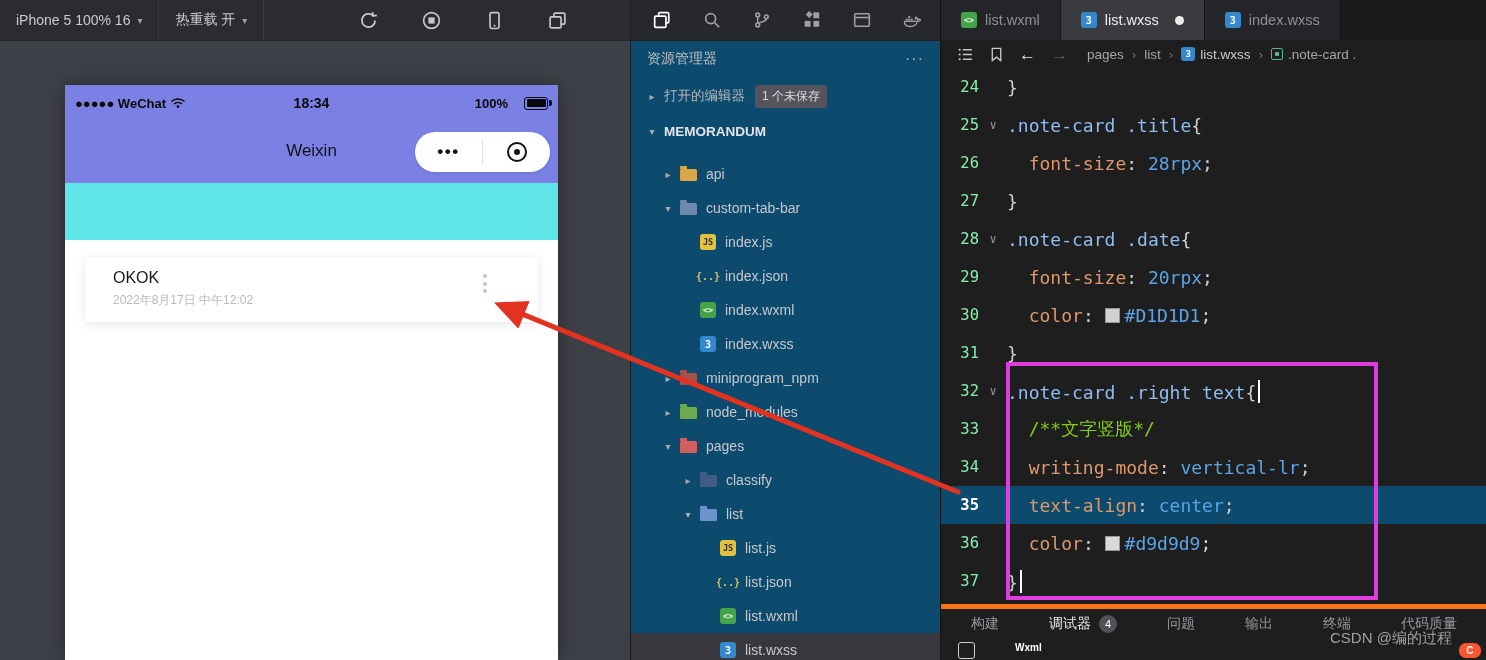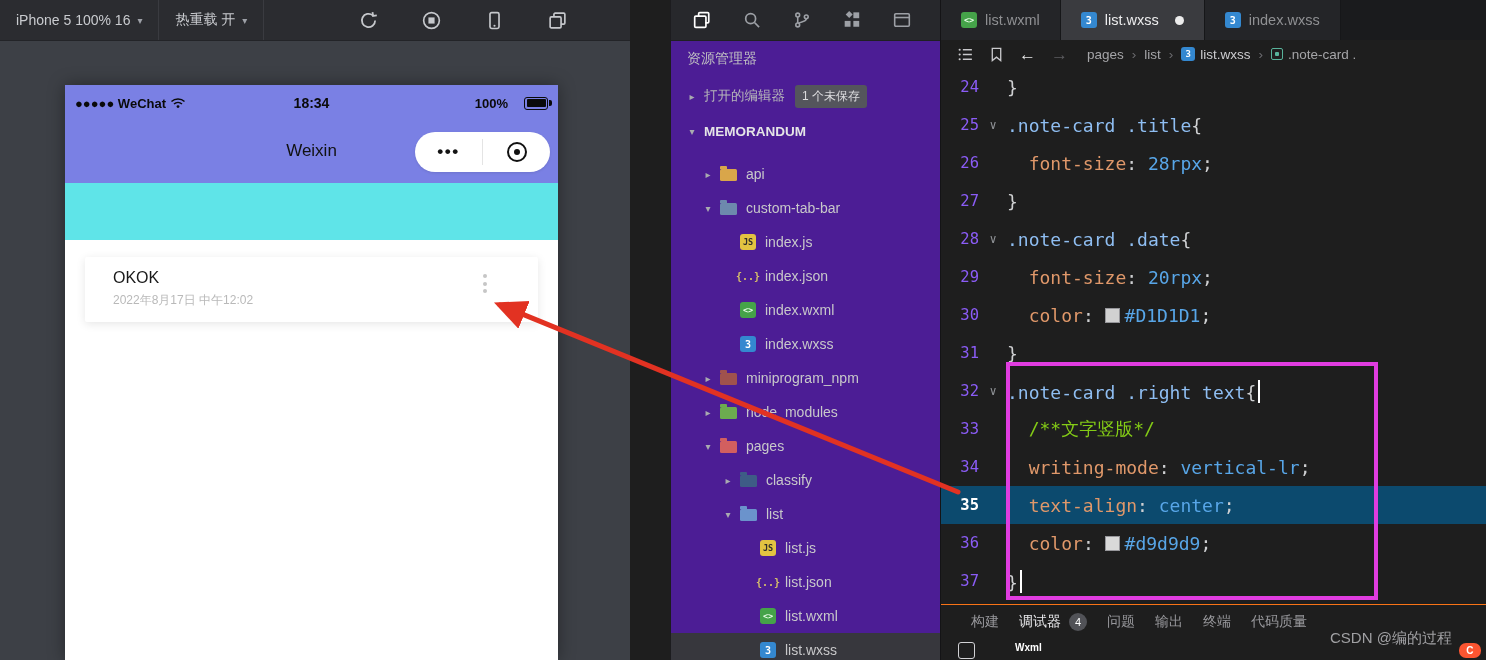--- a/index.html
+++ b/index.html
@@ -34,21 +34,21 @@
   .target{width:16px;height:16px;border:2.2px solid #111;border-radius:50%;position:relative;display:block;}
   .target::after{content:"";position:absolute;inset:0;margin:auto;width:6px;height:6px;border-radius:50%;background:#111;}
   .banner{height:57px;background:var(--phone-banner,#5fe4e8);}
   .note-card{position:absolute;left:20px;top:172px;width:453px;height:65px;background:#fff;border-radius:2px;box-shadow:0 2px 10px rgba(0,0,0,.10);padding:12px 0 0 28px;box-sizing:border-box;cursor:pointer;}
   .nc-title{font-size:16px;color:#1a1a1a;}
   .nc-date{font-size:12px;color:#b9b9b9;margin-top:5px;}
   .nc-dots{position:absolute;right:47px;top:13px;display:flex;flex-direction:column;gap:3.5px;padding:4px;cursor:pointer;}
   .nc-dots i{width:4px;height:4px;border-radius:50%;background:#c6c6c6;display:block;}
 
   
-  #explorer{position:absolute;left:630px;top:0;width:310px;height:660px;background:#4c1d95;border-left:1px solid #1c1c1f;box-sizing:border-box;margin-left:40px;}
+  #explorer{position:absolute;left:630px;top:0;width:310px;height:660px;background:#0c4a6e;border-left:1px solid #1c1c1f;box-sizing:border-box;}
   #activity-bar{height:40px;background:#27282c;display:flex;align-items:center;padding-left:22px;gap:32px;color:#9da0a6;border-bottom:1px solid #1f2023;}
   #activity-bar .abicon{cursor:pointer;}
   #activity-bar .abicon.active{color:#ffffff;}
   #exp-header{height:36px;display:flex;align-items:center;padding:0 16px;color:#c0c0c2;font-size:14px;}
   #exp-header .more{margin-left:auto;color:#b5b5b8;font-size:16px;letter-spacing:1px;cursor:pointer;}
   #open-editors{height:38px;display:flex;align-items:center;padding-left:14px;color:#b6b6b9;font-size:13.5px;cursor:pointer;}
   .badge{background:#54555c;color:#dcdcde;font-size:12px;padding:3px 7px;border-radius:3px;margin-left:10px;}
   #project-row{height:32px;display:flex;align-items:center;padding-left:14px;color:#e4e4e6;font-size:13.5px;font-weight:700;cursor:pointer;}
   .chev{color:#a9abb0;font-size:10px;width:14px;display:inline-block;text-align:center;flex:none;margin-right:5px;}
   #open-editors .chev::before{content:"▸";}
@@ -80,32 +80,32 @@
   .crumbs{display:flex;align-items:center;gap:8px;white-space:nowrap;overflow:hidden;margin-left:4px;}
   .crumb{display:inline-flex;align-items:center;gap:5px;cursor:pointer;}
   .crumb.bright{color:#cdcdd0;}
   .crumb-sep{color:#6b6b6f;}
   .fi-sm{width:14px;height:14px;font-size:9px;margin-right:0;}
   .symbol-icon{width:12px;height:12px;border:1.6px solid #58b39b;border-radius:2px;position:relative;display:inline-block;box-sizing:border-box;}
   .symbol-icon::after{content:"";position:absolute;inset:0;margin:auto;width:4px;height:4px;background:#58b39b;border-radius:1px;}
   #code{position:absolute;left:0;top:68px;width:546px;font-family:"DejaVu Sans Mono","Liberation Mono",monospace;font-size:18px;}
   .code-line{height:38px;display:flex;align-items:center;}
   .code-line.current{background:#0c4a6e;}
-  .ln{width:38px;text-align:right;color:#8b5cf6;font-size:15.5px;flex:none;}
+  .ln{width:38px;text-align:right;color:#86efac;font-size:15.5px;flex:none;}
   .current .ln{color:#ffffff;font-weight:700;}
   .fold{width:28px;text-align:center;color:#8f9296;font-size:12px;flex:none;}
   .code-text{white-space:pre;color:#d4d4d4;}
   .tok.sel{color:#8fbef2;}
   .tok.prop{color:#e0986a;}
   .tok.val{color:#58a6e8;}
   .tok.pn{color:#cfd0d2;}
   .tok.cmt{color:#84cc16;}
   .swatch{display:inline-block;width:13px;height:13px;border:1px solid #96969a;vertical-align:-1px;margin-right:5px;}
   .cursor{display:inline-block;width:2px;height:23px;background:#fff;vertical-align:-4px;margin-left:2px;}
-  #panel-tabs{position:absolute;left:0;top:604px;width:546px;height:34px;display:flex;align-items:center;gap:20px;padding-left:30px;font-size:14px;color:#98989c;box-sizing:border-box;border-top:1px solid #f97316;}
+  #panel-tabs{position:absolute;left:0;top:604px;width:546px;height:34px;display:flex;align-items:center;gap:50px;padding-left:30px;font-size:14px;color:#98989c;box-sizing:border-box;border-top:5px solid #f97316;}
   .ptab{cursor:pointer;display:inline-flex;align-items:center;}
   .ptab.active{color:#e9e9ec;}
   .pbadge{width:18px;height:18px;border-radius:50%;background:#515257;color:#fff;font-size:11px;display:inline-flex;align-items:center;justify-content:center;margin-left:8px;}
   #panel-row2{position:absolute;left:0;top:642px;width:546px;height:18px;display:flex;align-items:flex-start;gap:40px;padding-left:17px;box-sizing:border-box;overflow:hidden;}
   .inspect{width:15px;height:15px;border:1.8px solid #d2d2d5;border-radius:3px;display:inline-block;cursor:pointer;}
   .dbg-tab{color:#ffffff;font-weight:700;font-size:10px;cursor:pointer;}
 
   
   #anno-box{position:absolute;left:1006px;top:362px;width:372px;height:238px;border:4px solid var(--anno-box,#e03ce0);z-index:40;pointer-events:none;box-sizing:border-box;}
   #arrow-svg{position:absolute;left:0;top:0;width:1486px;height:660px;z-index:50;pointer-events:none;}

